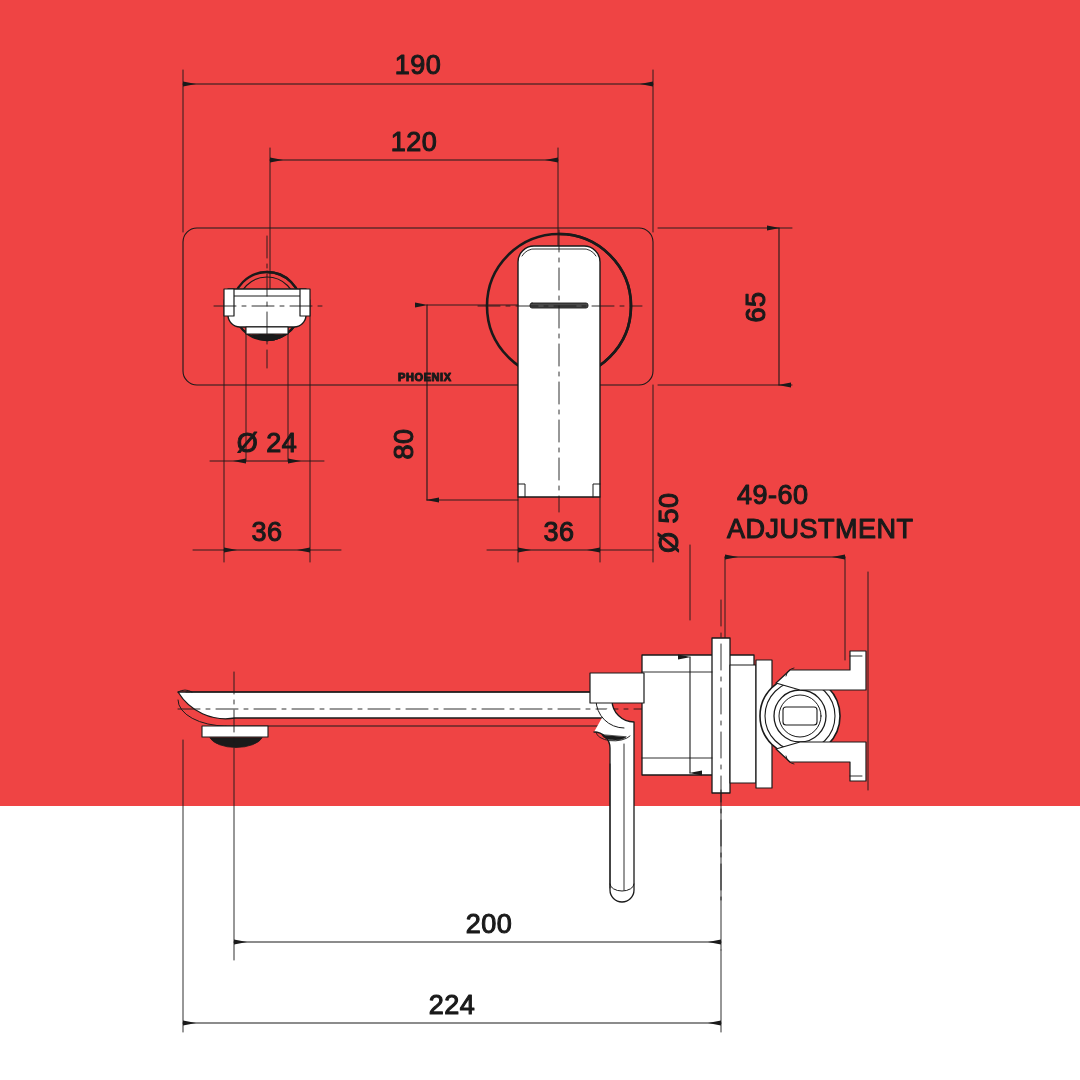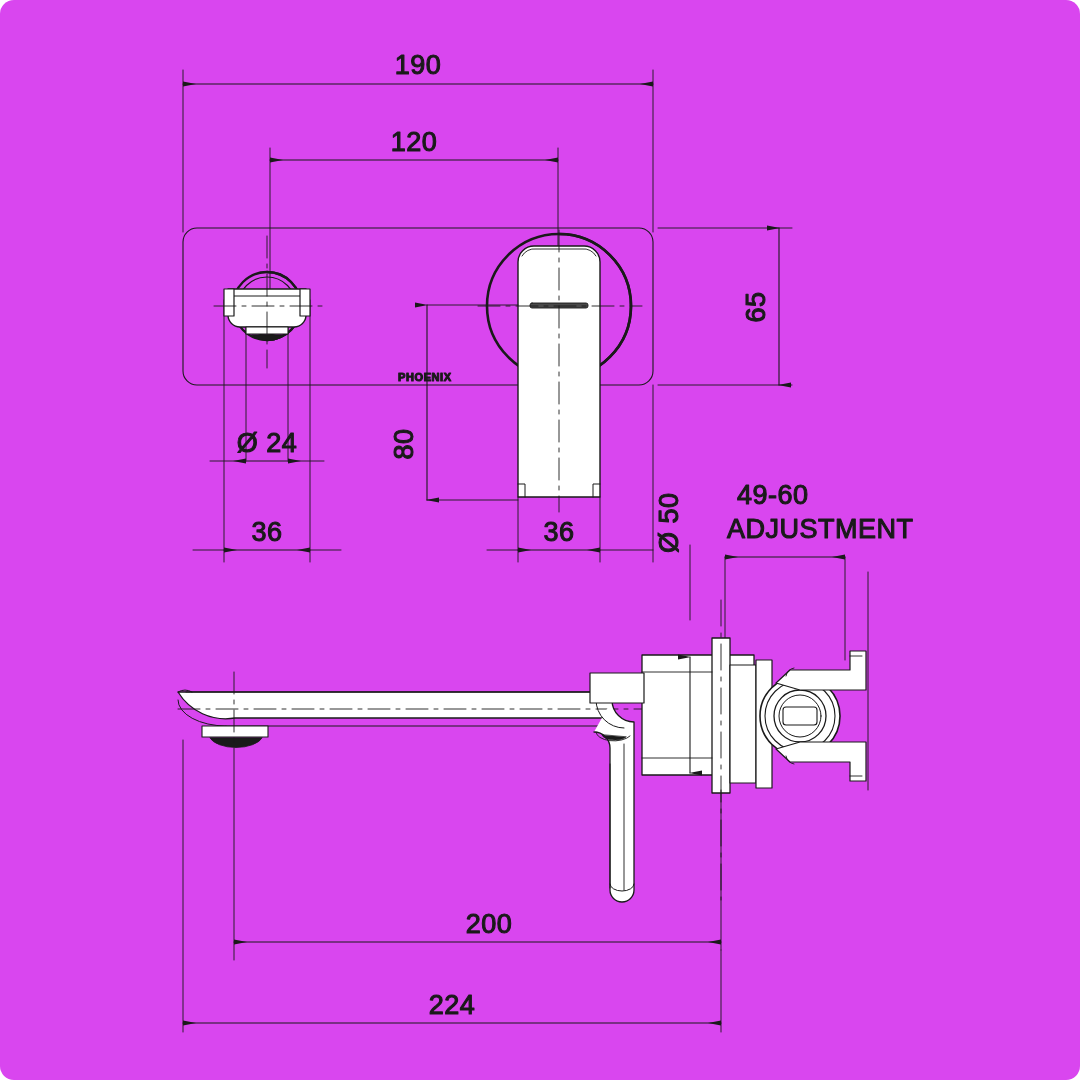--- a/index.html
+++ b/index.html
@@ -1,18 +1,18 @@
 <!DOCTYPE html>
 <html><head>
 <meta charset="utf-8">
 <style>
   html,body{margin:0;padding:0;background:#ffffff;}
   body{width:1080px;height:1080px;overflow:hidden;
        font-family:"Liberation Sans","DejaVu Sans",sans-serif;}
-  #stage{position:relative;width:1080px;height:1080px;background:#d946ef;border-radius:14px;}
+  #stage{position:relative;width:1080px;height:806px;background:#ef4444;}
   svg{display:block;}
   text{font-family:"Liberation Sans","DejaVu Sans",sans-serif;fill:#1a1a1a;}
   .dimtxt{font-size:27px;letter-spacing:0.5px;}
   .brand{font-size:11px;font-weight:bold;letter-spacing:0.6px;}
 </style>
 </head>
 <body>
 
 <div id="stage">
 <svg width="1080" height="1080" viewBox="0 0 1080 1080">

